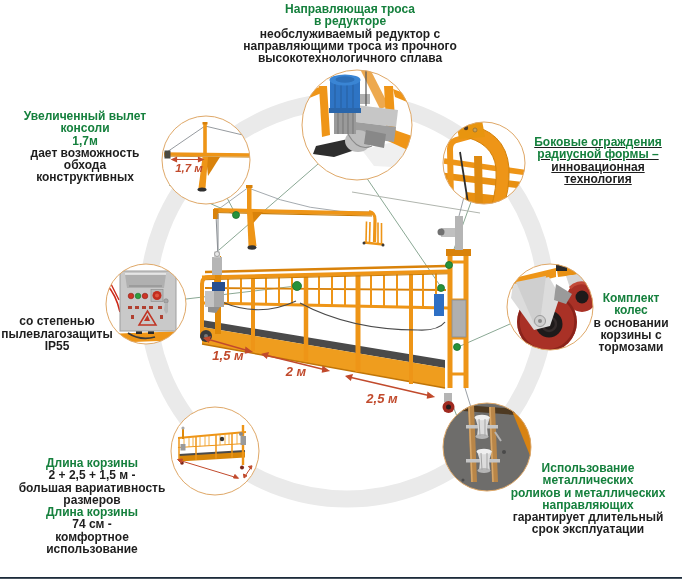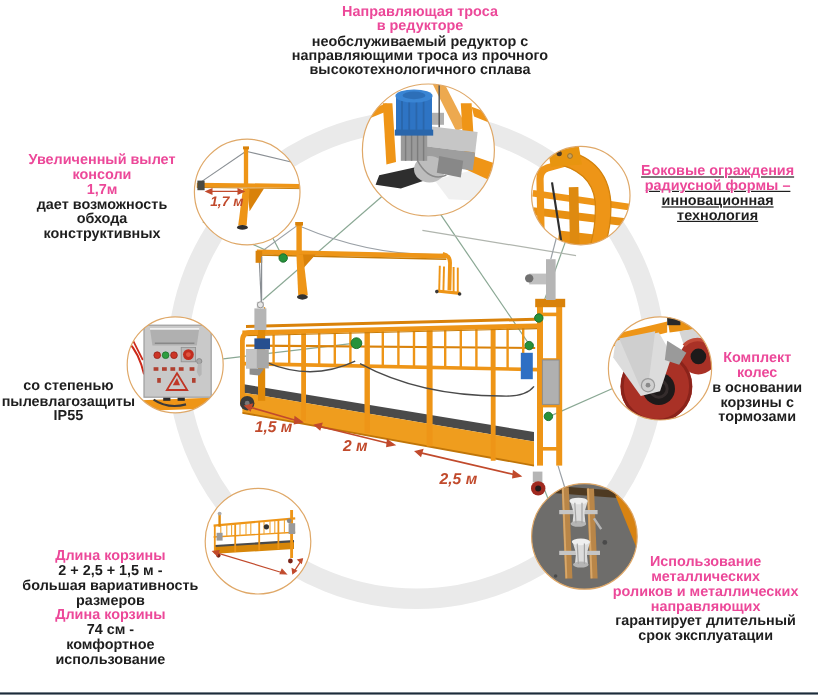--- a/index.html
+++ b/index.html
@@ -1,19 +1,19 @@
 <!DOCTYPE html>
 <html><head>
 <meta charset="utf-8">
 <style>
 html,body{margin:0;padding:0;}
 body{width:682px;height:583px;background:#fff;position:relative;overflow:hidden;
      font-family:"Liberation Sans",sans-serif;font-weight:bold;}
 .tb{position:absolute;text-align:center;font-size:12px;line-height:12.3px;color:#1e1e1e;letter-spacing:0px;}
-.g{color:#ec4899;}
+.g{color:#15803d;}
 svg{position:absolute;left:0;top:0;}
 </style>
 </head>
 <body>
 <svg width="682" height="583" viewBox="0 0 682 583">
 <defs>
 <clipPath id="c1">
         <circle cx="206" cy="160" r="44"></circle>
       </clipPath>
 <clipPath id="c2">
@@ -399,21 +399,21 @@
 </g>
 
 <rect x="0" y="577" width="682" height="1.8" fill="#1c2b3a"></rect>
 </svg>
 
 <div class="tb" style="left:230px;top:3px;width:240px;">
 <span class="g">Направляющая троса<br>в редукторе</span><br>
 необслуживаемый редуктор с<br>направляющими троса из прочного<br>высокотехнологичного сплава
 </div>
 
-<div class="tb" style="left:5px;top:127px;width:160px;">
+<div class="tb" style="left:5px;top:110px;width:160px;">
 <span class="g">Увеличенный вылет<br>консоли<br>1,7м</span><br>
 дает возможность<br>обхода<br>конструктивных
 </div>
 
 <div class="tb" style="left:518px;top:136px;width:160px;text-decoration:underline;">
 <span class="g">Боковые ограждения<br>радиусной формы –</span><br>
 инновационная<br>технология
 </div>
 
 <div class="tb" style="left:-18px;top:298px;width:150px;">

